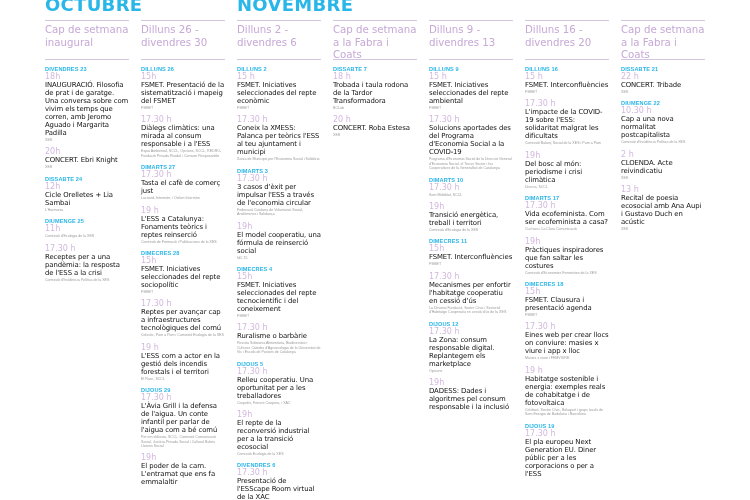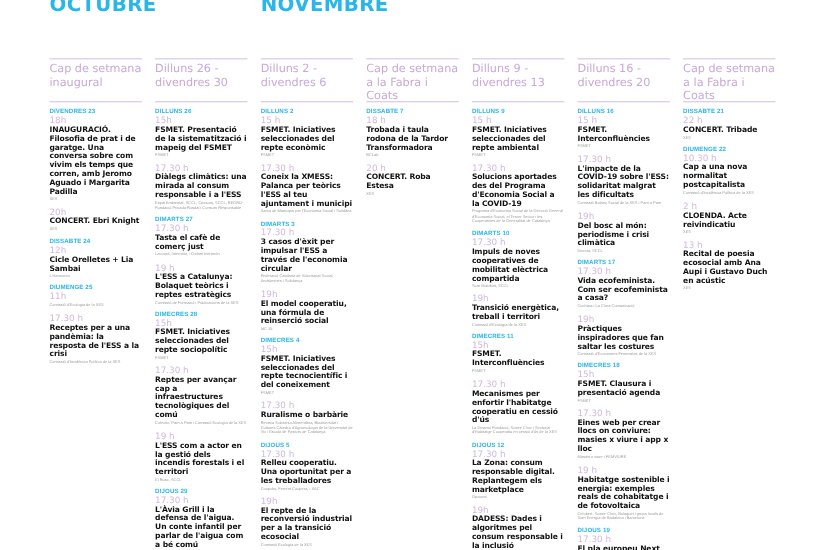--- a/index.html
+++ b/index.html
@@ -1,25 +1,25 @@
 <!DOCTYPE html>
 <html><head>
 <meta charset="utf-8">
 <style>
   html,body{margin:0;padding:0;background:#fff;}
   body{width:750px;height:500px;overflow:hidden;position:relative;font-family:"Liberation Sans",sans-serif;color:#1a1a1a;}
   .month{position:absolute;top:-6px;font-family:"DejaVu Sans",sans-serif;font-weight:bold;font-size:18px;color:#29b6e8;letter-spacing:0.3px;}
-  .col{position:absolute;top:20px;width:84px;margin-top:33px;}
+  .col{position:absolute;top:20px;width:84px;}
   .col-head{border-top:1.5px solid #d6c4df;border-bottom:1.5px solid #d6c4df;padding:3px 0 4px 0;height:31px;}
   .col-title{font-family:"DejaVu Sans",sans-serif;font-size:10.2px;line-height:12.5px;color:#c7a9d6;}
   .day{font-family:"Liberation Sans",sans-serif;font-weight:bold;font-size:5.6px;color:#29b6e8;margin-top:6px;letter-spacing:0.1px;}
   .ev{margin-top:5px;}
   .day + .ev{margin-top:0;}
   .time{font-family:"DejaVu Sans",sans-serif;font-size:8px;line-height:9px;color:#d3b8df;}
-  .title{font-family:"DejaVu Sans",sans-serif;font-weight:bold;font-size:6.9px;line-height:8px;color:#111;letter-spacing:-0.1px;}
+  .title{font-family:"DejaVu Sans",sans-serif;font-weight:normal;font-size:6.9px;line-height:8px;color:#111;letter-spacing:-0.1px;}
   .org{font-size:3.6px;line-height:4.4px;color:#9a9a9a;margin-top:1px;}
 </style>
 </head>
 <body>
 
 <div id="root">
     <div class="month" style="left: 45px;">OCTUBRE</div>
     <div class="month" style="left: 237px;">NOVEMBRE</div>
     <div class="col" style="left: 45px;">
       <div class="col-head">
@@ -69,21 +69,21 @@
         <div class="org">Espai Ambiental, SCCL, Opcions, SCCL, REDRO-Fundació Privada Rosdal i Consum Responsable</div>
       </div>
       <div class="day">DIMARTS 27</div>
       <div class="ev">
         <div class="time">17.30 h</div>
         <div class="title">Tasta el cafè de comerç just</div>
         <div class="org">Lacoord, Intermón, i Oxfam Intermón</div>
       </div>
       <div class="ev">
         <div class="time">19 h</div>
-        <div class="title">L'ESS a Catalunya: Bolaquet teòrics i reptes estratègics</div>
+        <div class="title">L'ESS a Catalunya: Fonaments teòrics i reptes reinserció</div>
         <div class="org">Comissió de Formació i Publicacions de la XES</div>
       </div>
       <div class="day">DIMECRES 28</div>
       <div class="ev">
         <div class="time">15h</div>
         <div class="title">FSMET. Iniciatives seleccionades del repte sociopolític</div>
         <div class="org">FSMET</div>
       </div>
       <div class="ev">
         <div class="time">17.30 h</div>
@@ -187,21 +187,20 @@
         <div class="org">FSMET</div>
       </div>
       <div class="ev">
         <div class="time">17.30 h</div>
         <div class="title">Solucions aportades des del Programa d'Economia Social a la COVID-19</div>
         <div class="org">Programa d'Economia Social de la Direcció General d'Economia Social, el Tercer Sector i les Cooperatives de la Generalitat de Catalunya</div>
       </div>
       <div class="day">DIMARTS 10</div>
       <div class="ev">
         <div class="time">17.30 h</div>
-        <div class="title">Impuls de noves cooperatives de mobilitat elèctrica compartida</div>
         <div class="org">Som Mobilitat, SCCL</div>
       </div>
       <div class="ev">
         <div class="time">19h</div>
         <div class="title">Transició energètica, treball i territori</div>
         <div class="org">Comissió d'Ecologia de la XES</div>
       </div>
       <div class="day">DIMECRES 11</div>
       <div class="ev">
         <div class="time">15h</div>

